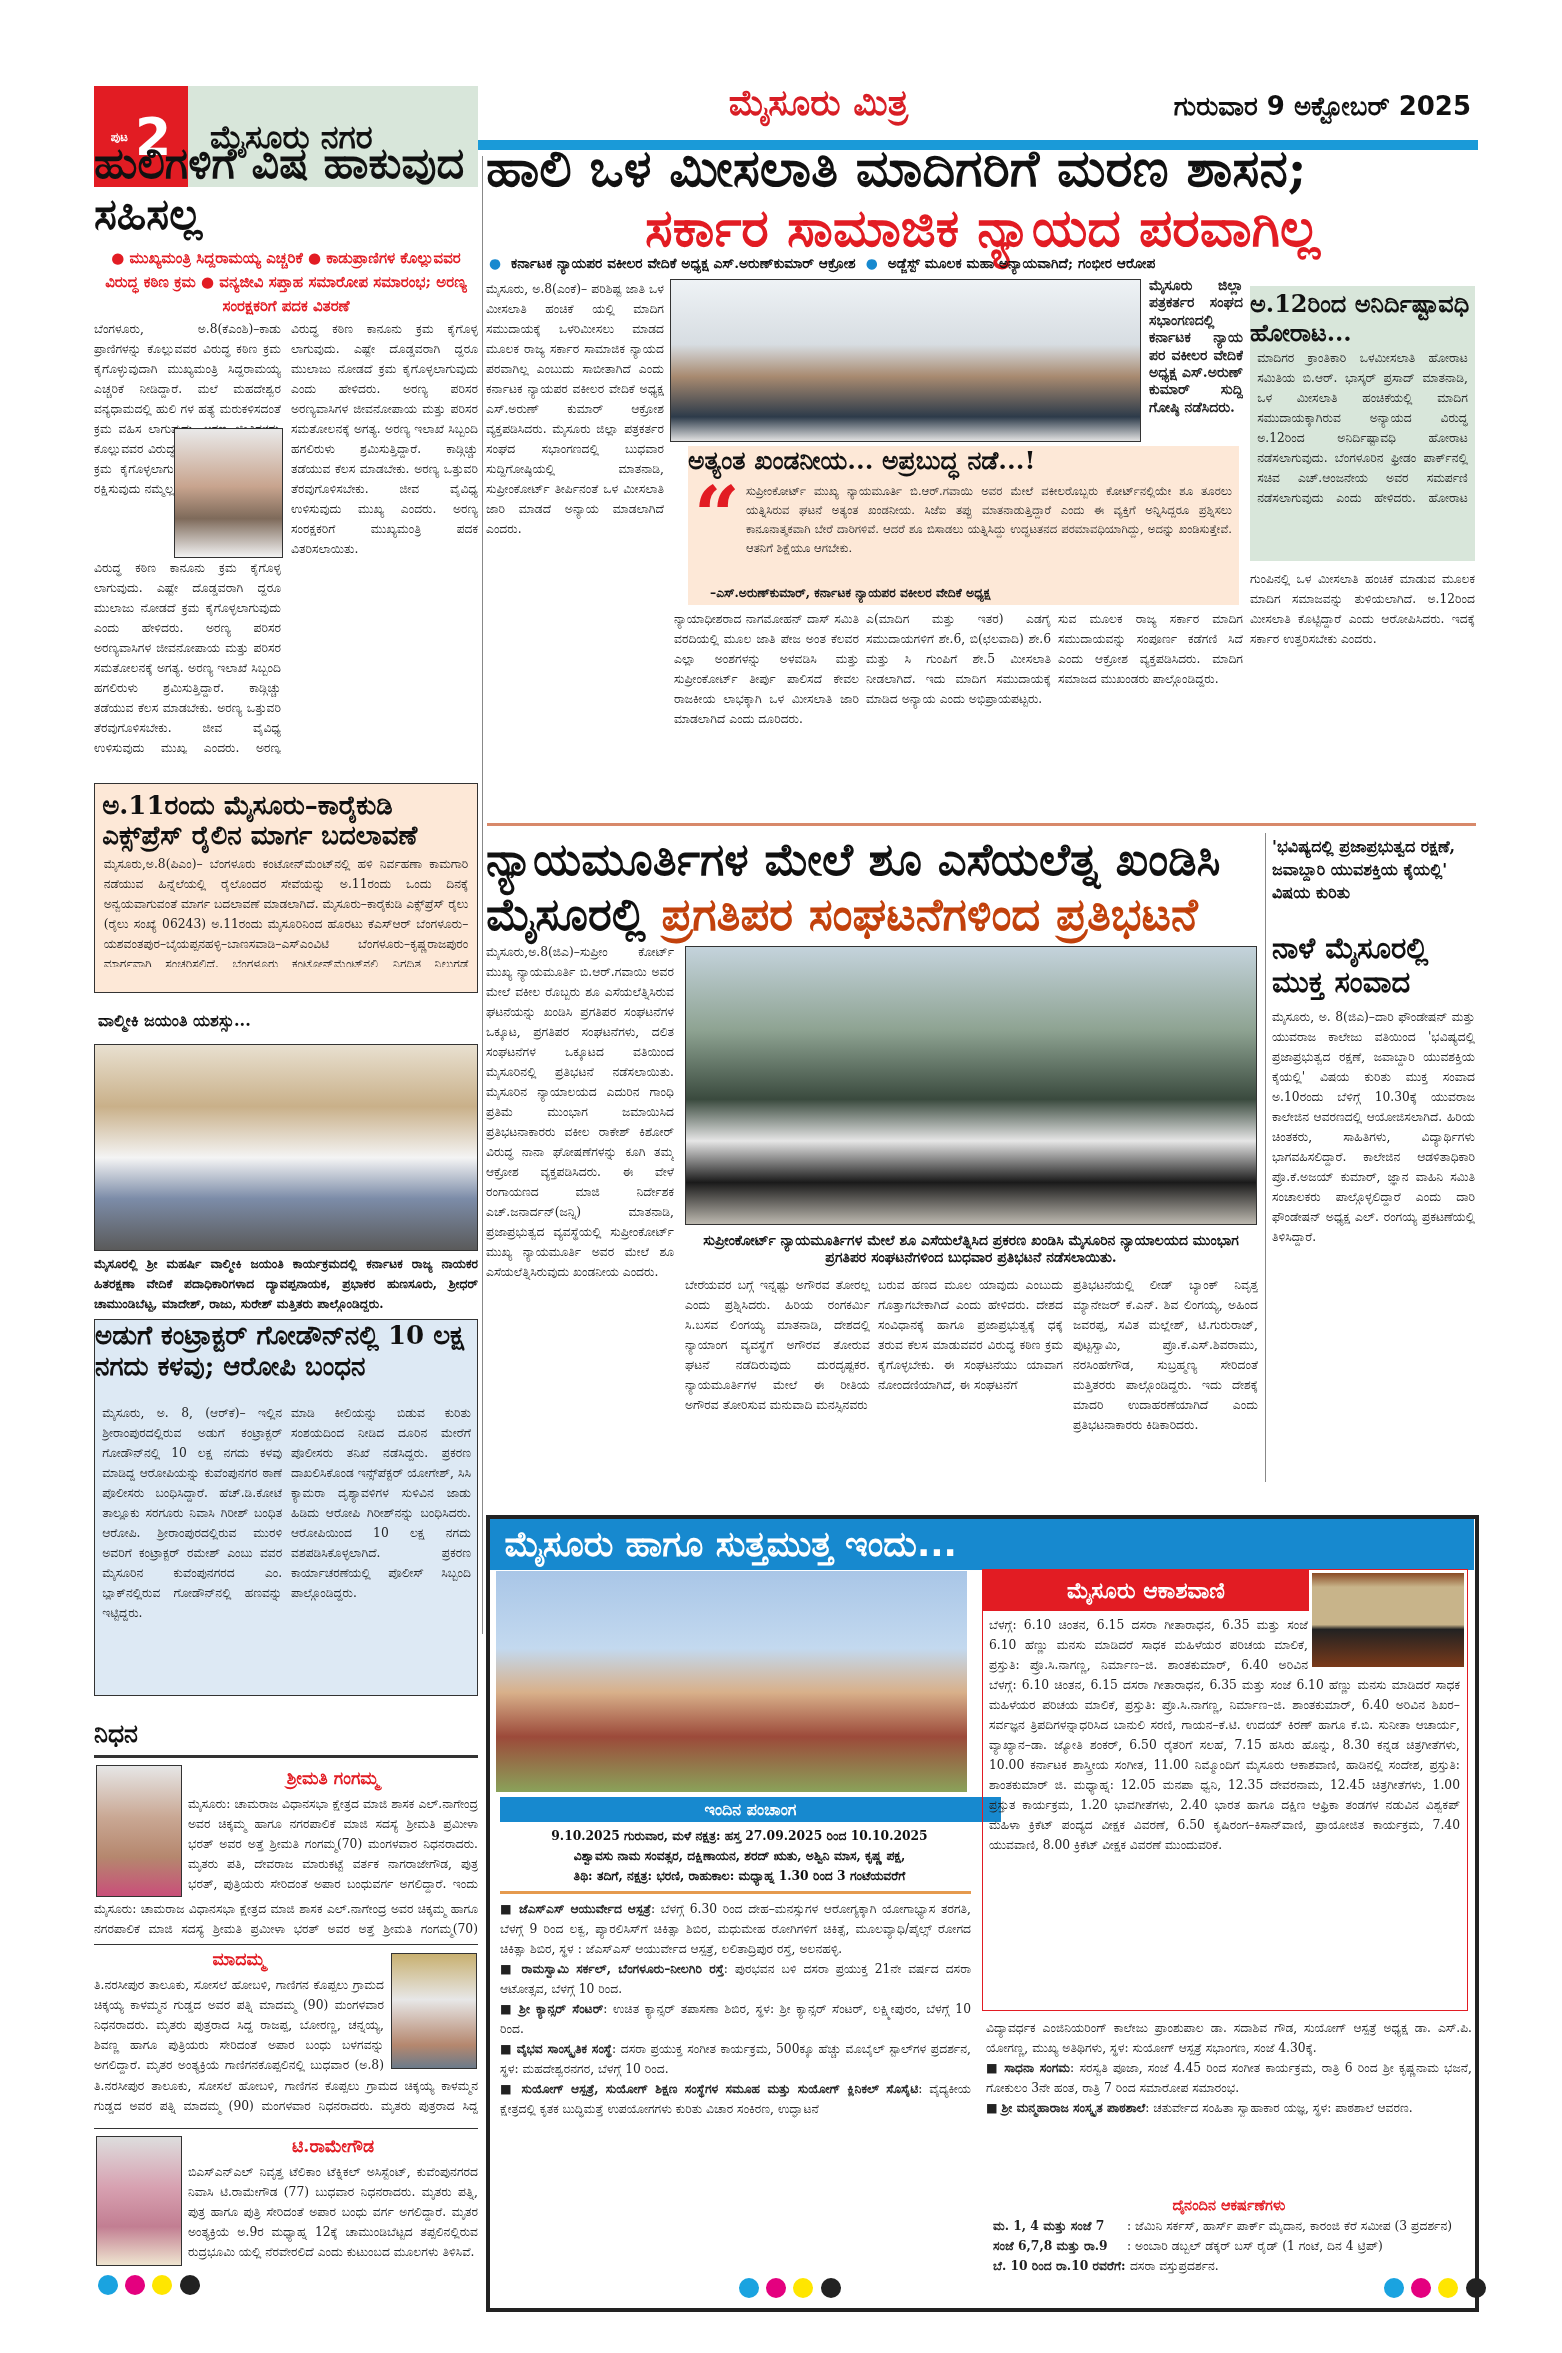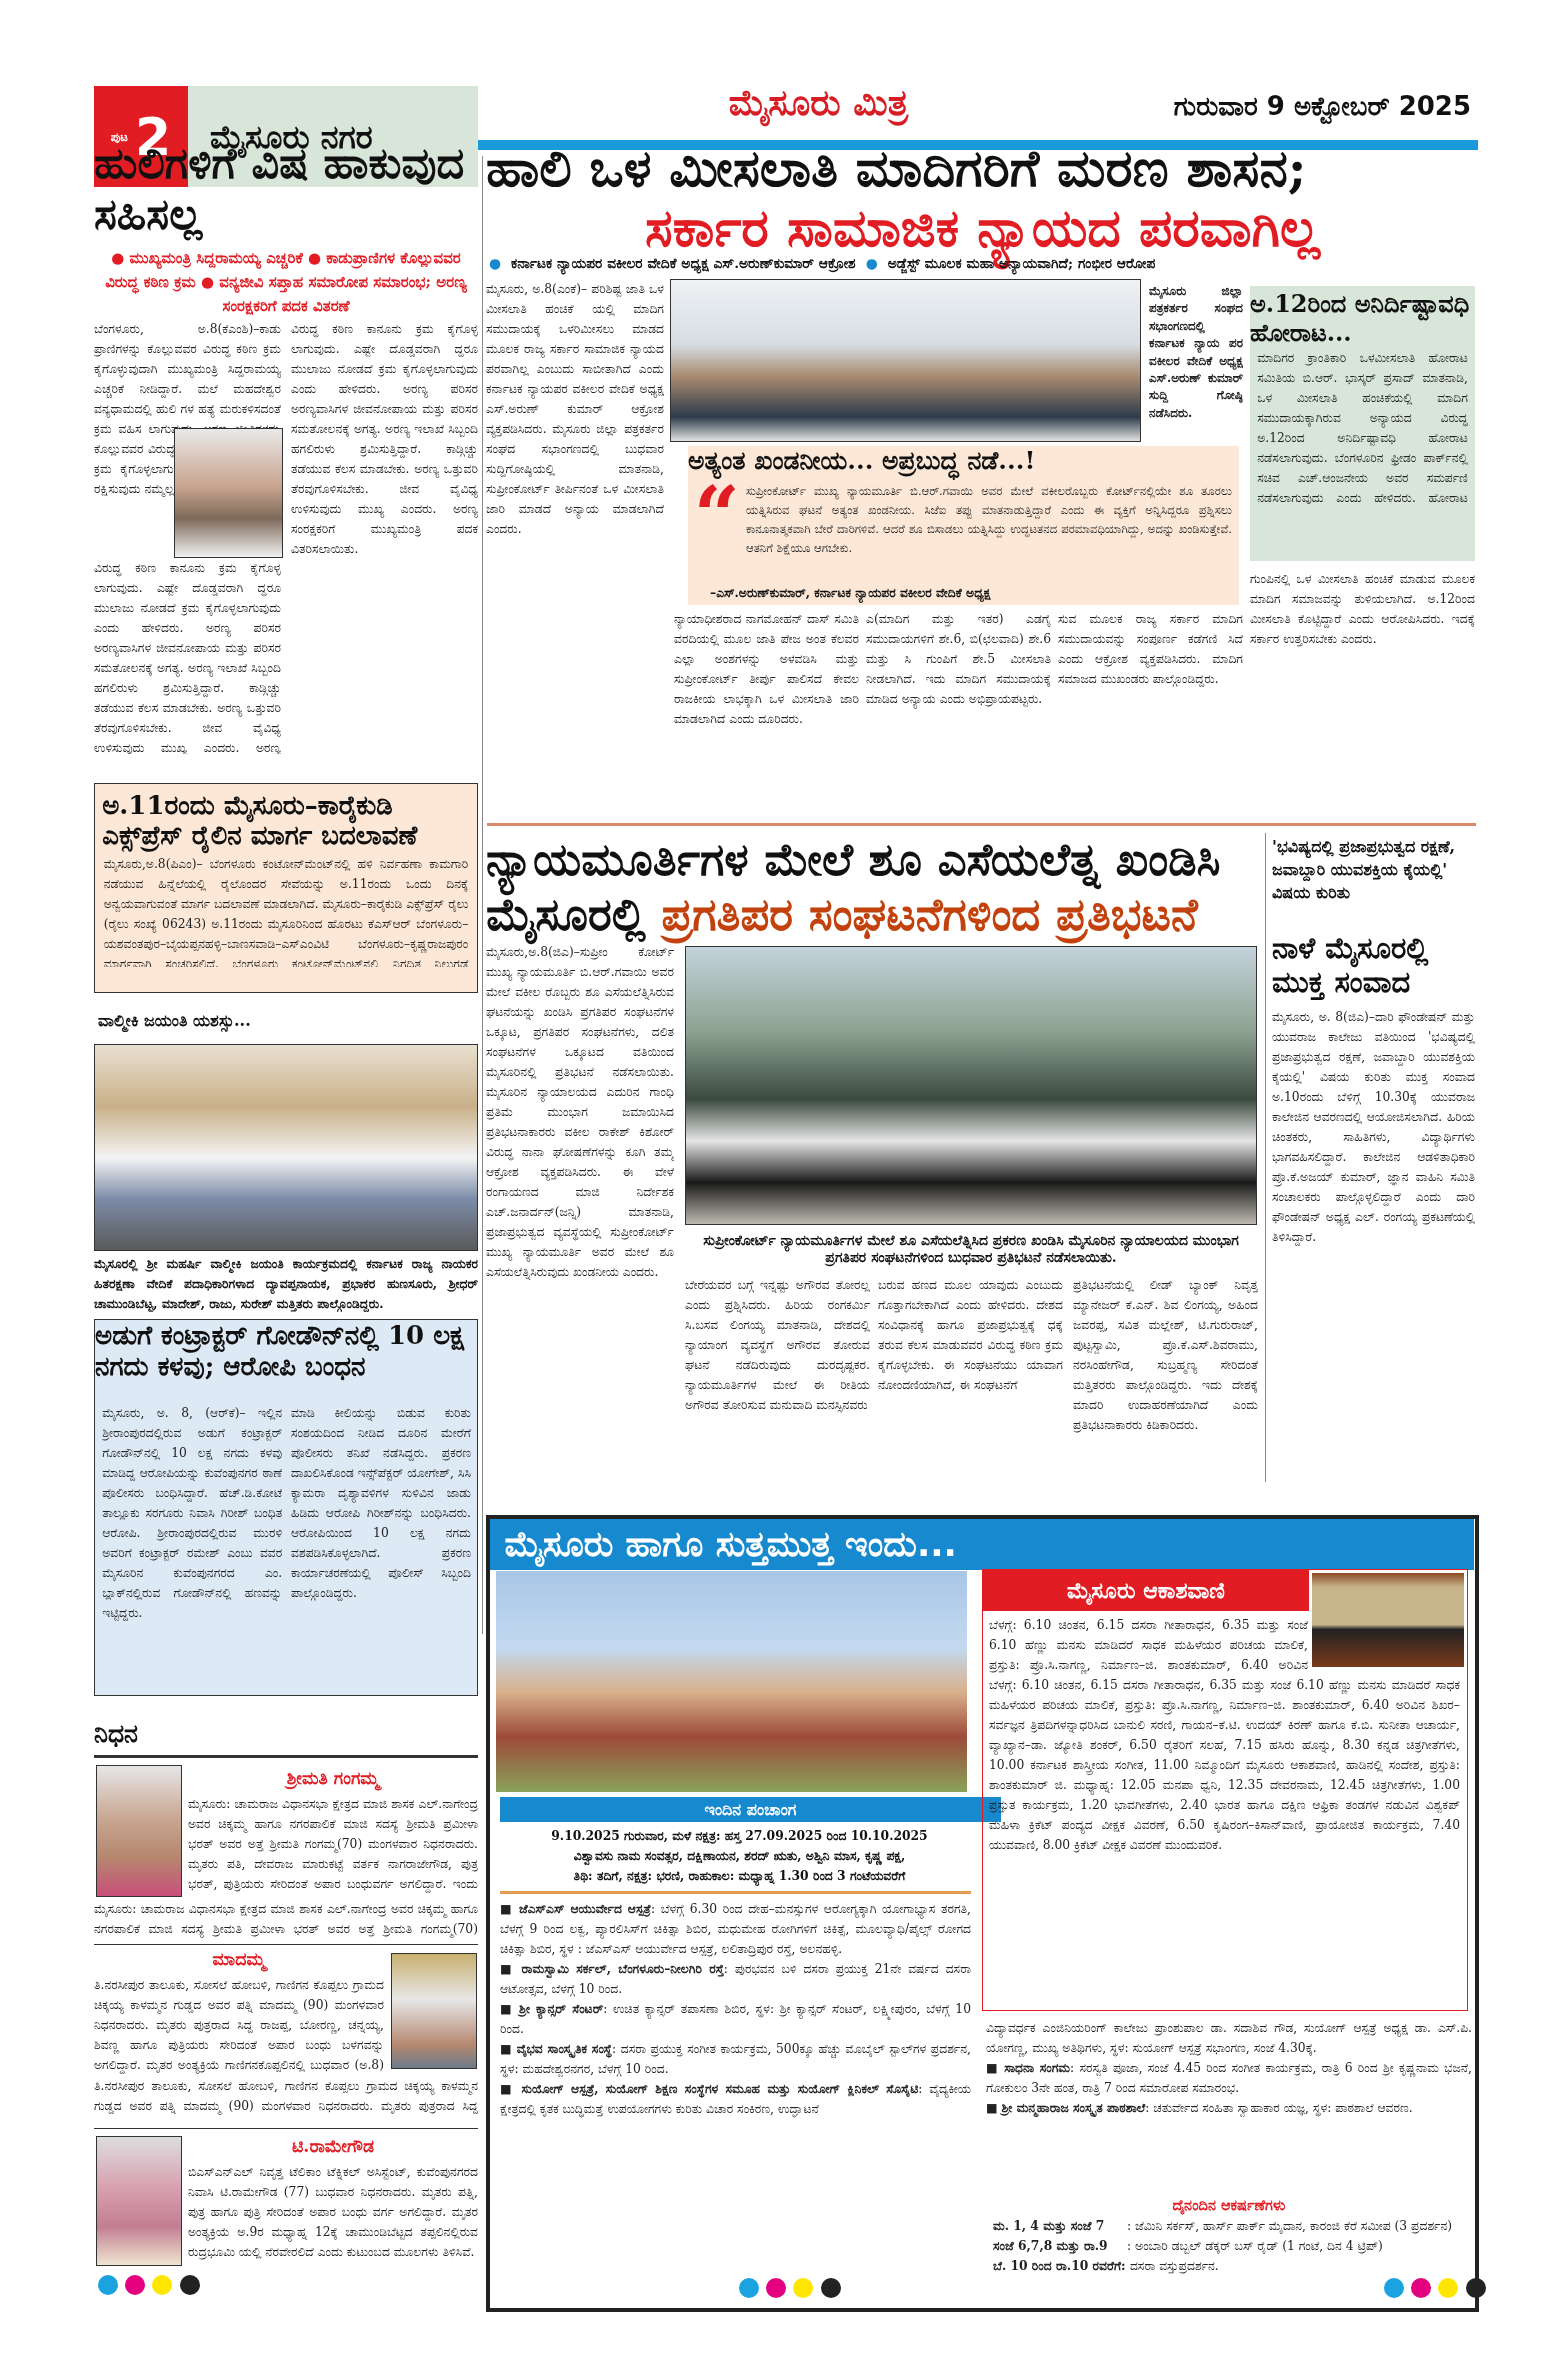--- a/index.html
+++ b/index.html
@@ -100,21 +100,21 @@
 <div class="abs big-black" style="left:486px;top:138px;width:993px;font-size:51px;white-space:nowrap">ಹಾಲಿ ಒಳ ಮೀಸಲಾತಿ ಮಾದಿಗರಿಗೆ ಮರಣ ಶಾಸನ;</div>
 <div class="abs big-red" style="left:486px;top:197px;width:993px;font-size:52px;white-space:nowrap">ಸರ್ಕಾರ ಸಾಮಾಜಿಕ ನ್ಯಾಯದ ಪರವಾಗಿಲ್ಲ</div>
 <div class="abs" style="left:489px;top:255px;width:986px;font-family:'DejaVu Serif',serif;font-weight:bold;font-size:13.8px;white-space:nowrap;display:flex;gap:10px">
   <span style="color:#1789cf">●</span>
     <span>ಕರ್ನಾಟಕ ನ್ಯಾಯಪರ ವಕೀಲರ ವೇದಿಕೆ ಅಧ್ಯಕ್ಷ ಎಸ್.ಅರುಣ್‌ಕುಮಾರ್ ಆಕ್ರೋಶ</span>
   <span style="color:#1789cf">●</span>
     <span>ಅಡ್ಜೆಸ್ಟ್ ಮೂಲಕ ಮಹಾ ಅನ್ಯಾಯವಾಗಿದೆ; ಗಂಭೀರ ಆರೋಪ</span>
 </div>
 <div class="abs txt" style="left:486px;top:279px;width:178px;height:623px">ಮೈಸೂರು, ಅ.8(ಎಂಕೆ)– ಪರಿಶಿಷ್ಟ ಜಾತಿ ಒಳ ಮೀಸಲಾತಿ ಹಂಚಿಕೆ ಯಲ್ಲಿ ಮಾದಿಗ ಸಮುದಾಯಕ್ಕೆ ಒಳರಿಮೀಸಲು ಮಾಡದ ಮೂಲಕ ರಾಜ್ಯ ಸರ್ಕಾರ ಸಾಮಾಜಿಕ ನ್ಯಾಯದ ಪರವಾಗಿಲ್ಲ ಎಂಬುದು ಸಾಬೀತಾಗಿದೆ ಎಂದು ಕರ್ನಾಟಕ ನ್ಯಾಯಪರ ವಕೀಲರ ವೇದಿಕೆ ಅಧ್ಯಕ್ಷ ಎಸ್.ಅರುಣ್ ಕುಮಾರ್ ಆಕ್ರೋಶ ವ್ಯಕ್ತಪಡಿಸಿದರು. ಮೈಸೂರು ಜಿಲ್ಲಾ ಪತ್ರಕರ್ತರ ಸಂಘದ ಸಭಾಂಗಣದಲ್ಲಿ ಬುಧವಾರ ಸುದ್ದಿಗೋಷ್ಠಿಯಲ್ಲಿ ಮಾತನಾಡಿ, ಸುಪ್ರೀಂಕೋರ್ಟ್ ತೀರ್ಪಿನಂತೆ ಒಳ ಮೀಸಲಾತಿ ಜಾರಿ ಮಾಡದೆ ಅನ್ಯಾಯ ಮಾಡಲಾಗಿದೆ ಎಂದರು.</div>
 <div class="abs photo" style="left:670px;top:279px;width:471px;height:163px;background:linear-gradient(180deg,#eef2f5 0%,#d7dde2 40%,#a88a70 60%,#2d3b4a 85%,#e2e2e2 100%)"></div>
-<div class="abs txt bold" style="left:1149px;top:283px;width:94px;height:156px;font-size:12px;line-height:17.4px">ಮೈಸೂರು ಜಿಲ್ಲಾ ಪತ್ರಕರ್ತರ ಸಂಘದ ಸಭಾಂಗಣದಲ್ಲಿ ಕರ್ನಾಟಕ ನ್ಯಾಯ ಪರ ವಕೀಲರ ವೇದಿಕೆ ಅಧ್ಯಕ್ಷ ಎಸ್.ಅರುಣ್ ಕುಮಾರ್ ಸುದ್ದಿ ಗೋಷ್ಠಿ ನಡೆಸಿದರು.</div>
+<div class="abs txt bold" style="left:1149px;top:277px;width:94px;height:156px;font-size:14px;line-height:17.4px">ಮೈಸೂರು ಜಿಲ್ಲಾ ಪತ್ರಕರ್ತರ ಸಂಘದ ಸಭಾಂಗಣದಲ್ಲಿ ಕರ್ನಾಟಕ ನ್ಯಾಯ ಪರ ವಕೀಲರ ವೇದಿಕೆ ಅಧ್ಯಕ್ಷ ಎಸ್.ಅರುಣ್ ಕುಮಾರ್ ಸುದ್ದಿ ಗೋಷ್ಠಿ ನಡೆಸಿದರು.</div>
 
 <div class="abs box-peach" style="left:688px;top:446px;width:551px;height:159px">
   <div class="big-black" style="font-size:25px;padding-top:0">ಅತ್ಯಂತ ಖಂಡನೀಯ... ಅಪ್ರಬುದ್ಧ ನಡೆ...!</div>
   <div class="quote-mark" style="position:absolute;left:5.8px;top:30px">“</div>
   <div class="txt" style="position:absolute;left:58px;top:36px;width:486px;height:101px;font-size:11.6px;line-height:19px">ಸುಪ್ರೀಂಕೋರ್ಟ್ ಮುಖ್ಯ ನ್ಯಾಯಮೂರ್ತಿ ಬಿ.ಆರ್.ಗವಾಯಿ ಅವರ ಮೇಲೆ ವಕೀಲರೊಬ್ಬರು ಕೋರ್ಟ್‌ನಲ್ಲಿಯೇ ಶೂ ತೂರಲು ಯತ್ನಿಸಿರುವ ಘಟನೆ ಅತ್ಯಂತ ಖಂಡನೀಯ. ಸಿಜೆಐ ತಪ್ಪು ಮಾತನಾಡುತ್ತಿದ್ದಾರೆ ಎಂದು ಈ ವ್ಯಕ್ತಿಗೆ ಅನ್ನಿಸಿದ್ದರೂ ಪ್ರಶ್ನಿಸಲು ಕಾನೂನಾತ್ಮಕವಾಗಿ ಬೇರೆ ದಾರಿಗಳಿವೆ. ಆದರೆ ಶೂ ಬಿಸಾಡಲು ಯತ್ನಿಸಿದ್ದು ಉದ್ಧಟತನದ ಪರಮಾವಧಿಯಾಗಿದ್ದು, ಅದನ್ನು ಖಂಡಿಸುತ್ತೇವೆ. ಆತನಿಗೆ ಶಿಕ್ಷೆಯೂ ಆಗಬೇಕು.</div>
   <div class="byline" style="position:absolute;left:22px;top:139px">–ಎಸ್.ಅರುಣ್‌ಕುಮಾರ್, ಕರ್ನಾಟಕ ನ್ಯಾಯಪರ ವಕೀಲರ ವೇದಿಕೆ ಅಧ್ಯಕ್ಷ</div>
 </div>
 <div class="abs txt" style="left:674px;top:609px;width:185px;height:203px">ನ್ಯಾಯಾಧೀಶರಾದ ನಾಗಮೋಹನ್ ದಾಸ್ ಸಮಿತಿ ವರದಿಯಲ್ಲಿ ಮೂಲ ಜಾತಿ ಪೇಜ ಅಂತ ಕೆಲವರ ಎಲ್ಲಾ ಅಂಶಗಳನ್ನು ಅಳವಡಿಸಿ ಮತ್ತು ಸುಪ್ರೀಂಕೋರ್ಟ್ ತೀರ್ಪು ಪಾಲಿಸದೆ ಕೇವಲ ರಾಜಕೀಯ ಲಾಭಕ್ಕಾಗಿ ಒಳ ಮೀಸಲಾತಿ ಜಾರಿ ಮಾಡಲಾಗಿದೆ ಎಂದು ದೂರಿದರು.</div>
 <div class="abs txt" style="left:866px;top:609px;width:185px;height:203px">ಎ(ಮಾದಿಗ ಮತ್ತು ಇತರ) ಎಡಗೈ ಸಮುದಾಯಗಳಿಗೆ ಶೇ.6, ಬಿ(ಛಲವಾದಿ) ಶೇ.6 ಮತ್ತು ಸಿ ಗುಂಪಿಗೆ ಶೇ.5 ಮೀಸಲಾತಿ ನೀಡಲಾಗಿದೆ. ಇದು ಮಾದಿಗ ಸಮುದಾಯಕ್ಕೆ ಮಾಡಿದ ಅನ್ಯಾಯ ಎಂದು ಅಭಿಪ್ರಾಯಪಟ್ಟರು.</div>
 <div class="abs txt" style="left:1058px;top:609px;width:185px;height:203px">ಸುವ ಮೂಲಕ ರಾಜ್ಯ ಸರ್ಕಾರ ಮಾದಿಗ ಸಮುದಾಯವನ್ನು ಸಂಪೂರ್ಣ ಕಡೆಗಣಿ ಸಿದೆ ಎಂದು ಆಕ್ರೋಶ ವ್ಯಕ್ತಪಡಿಸಿದರು. ಮಾದಿಗ ಸಮಾಜದ ಮುಖಂಡರು ಪಾಲ್ಗೊಂಡಿದ್ದರು.</div>

